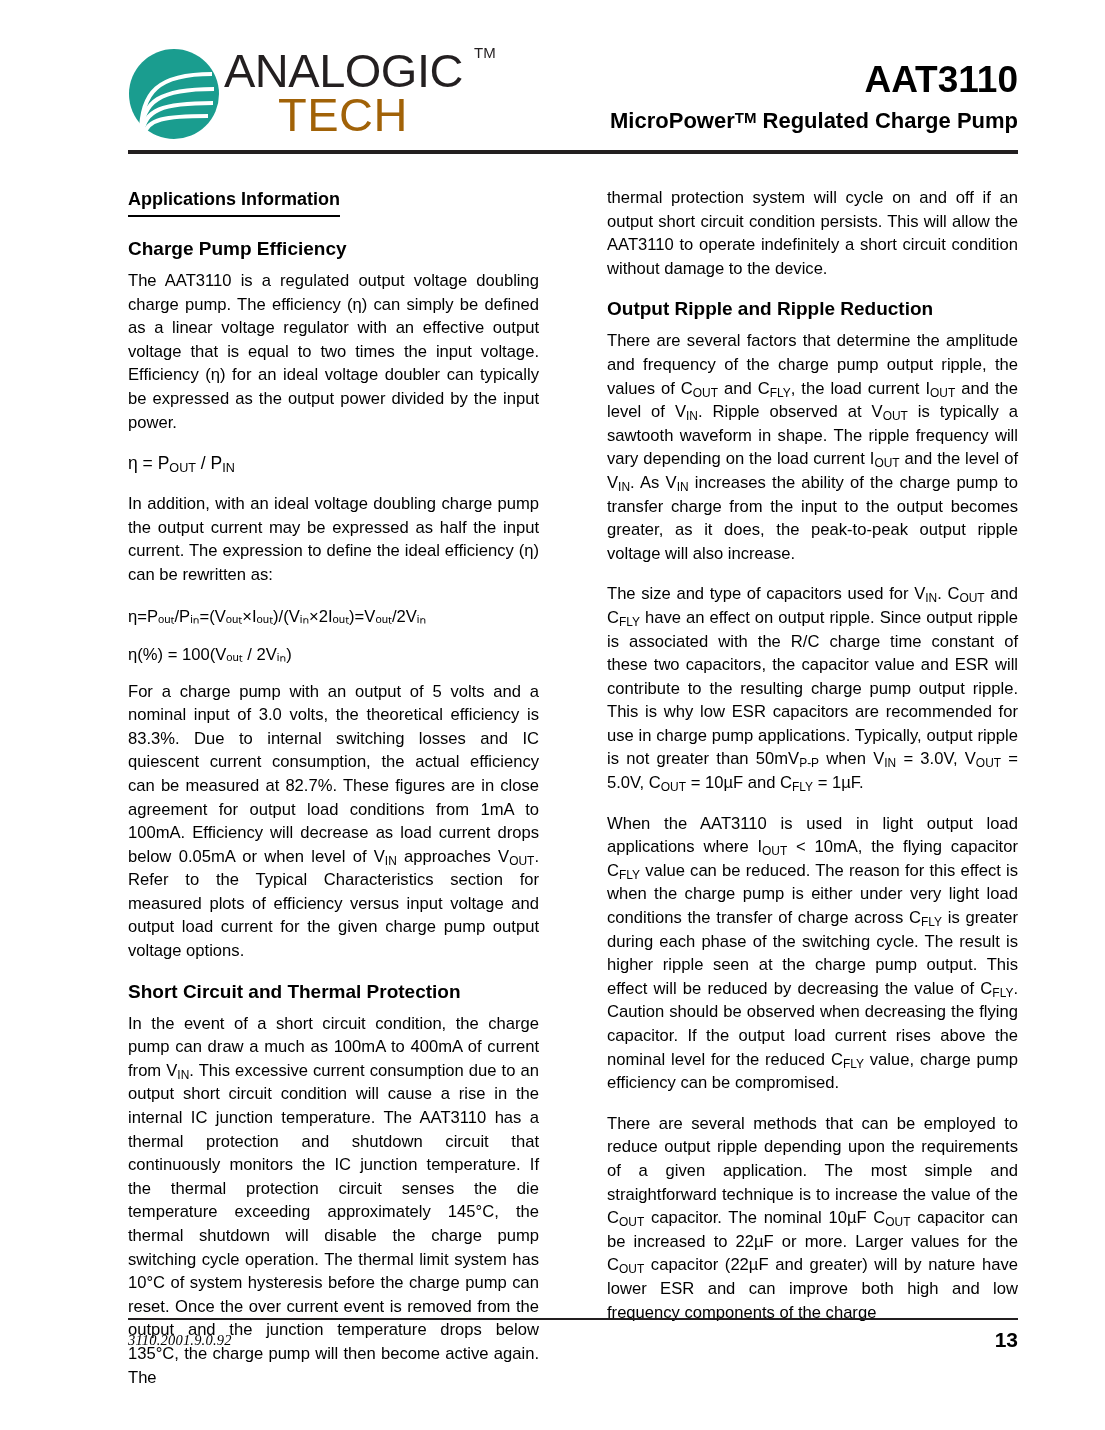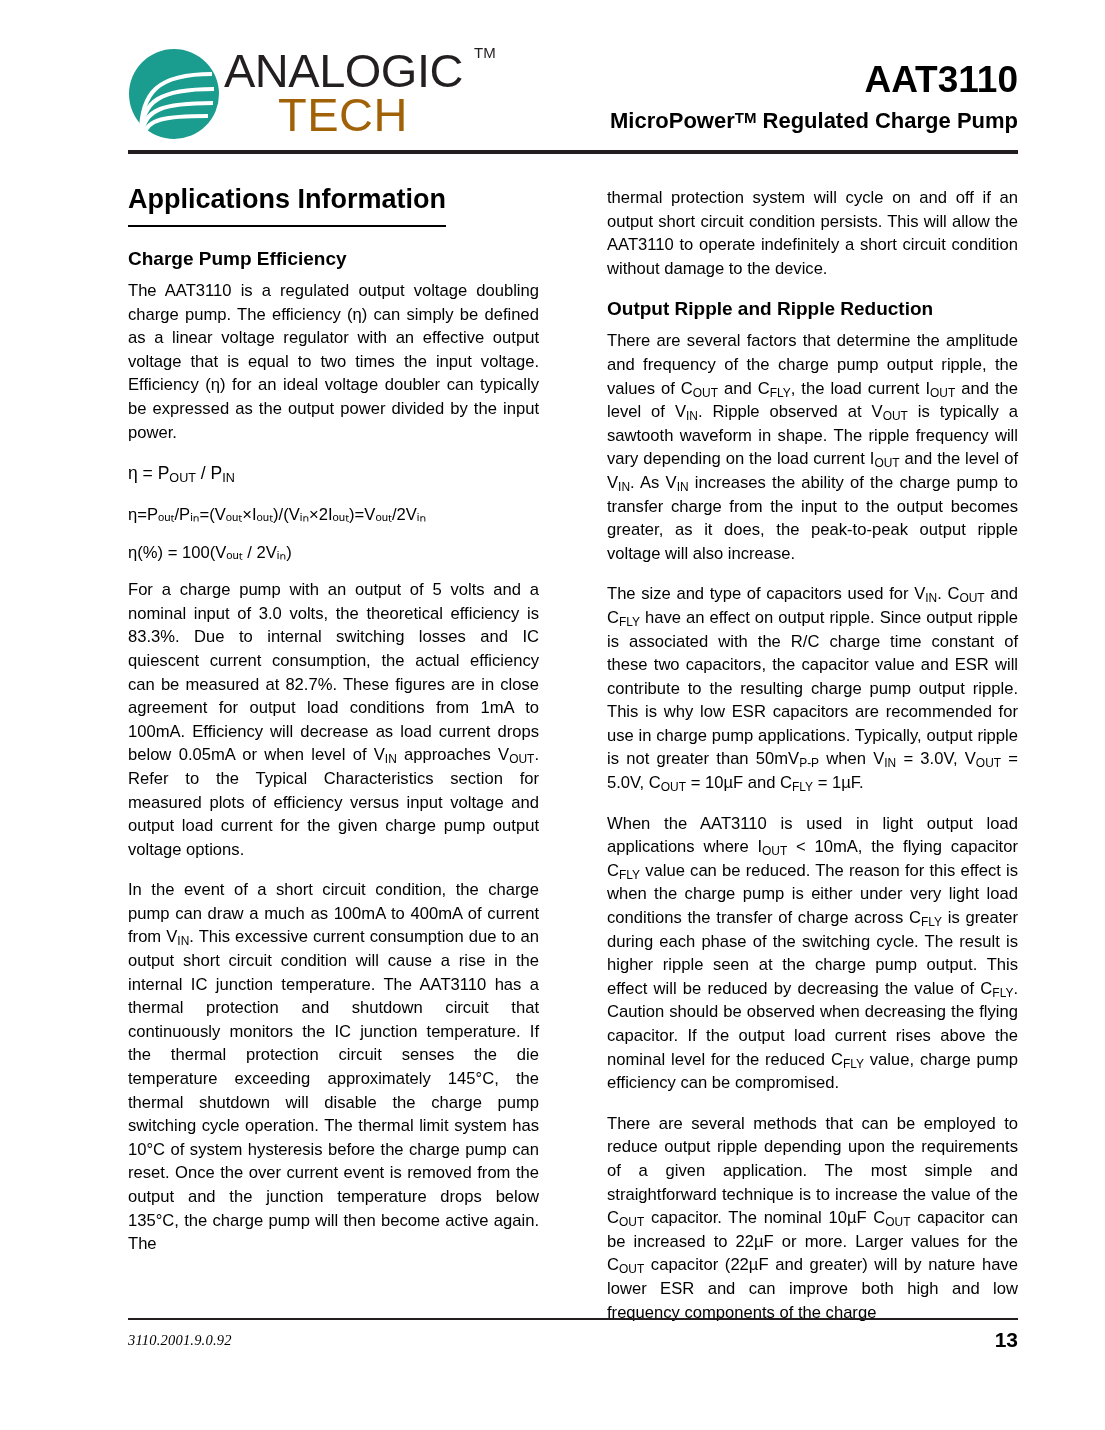--- a/index.html
+++ b/index.html
@@ -119,24 +119,24 @@
   
   .col {
     position: absolute;
     top: 186px;
     width: 411px;
   }
   .col-left  { left: 128px; }
   .col-right { left: 607px; }
 
   h1.section-title {
-    font-size: 27px;
+    font-size: 18px;
     font-weight: bold;
     margin: 0 0 20px 0;
-    padding-bottom: 13px;
+    padding-bottom: 3px;
     border-bottom: 2px solid #000;
     display: inline-block;
     line-height: 26px;
   }
   h2.sub-title {
     font-size: 19px;
     font-weight: bold;
     margin: 0 0 8px 0;
     line-height: 24px;
   }
@@ -237,27 +237,29 @@
   <div class="col col-left">
 
     <h1 class="section-title">Applications Information</h1>
 
     <h2 class="sub-title">Charge Pump Efficiency</h2>
 
     <p class="body-text">The AAT3110 is a regulated output voltage doubling charge pump.  The efficiency (η) can simply be defined as a linear voltage regulator with an effective output voltage that is equal to two times the input voltage.  Efficiency (η) for an ideal voltage doubler can typically be expressed as the output power divided by the input power.</p>
 
     <p class="eq-center"><span>η = P</span><sub>OUT</sub><span> / P</span><sub>IN</sub></p>
 
+    <p class="body-text">In addition, with an ideal voltage doubling charge pump the output current may be expressed as half the input current.  The expression to define the ideal efficiency (η) can be rewritten as:</p>
 
     <p class="eq-left">η=Pₒᵤₜ/Pᵢₙ=(Vₒᵤₜ×Iₒᵤₜ)/(Vᵢₙ×2Iₒᵤₜ)=Vₒᵤₜ/2Vᵢₙ</p>
 
     <p class="eq-left">η(%) = 100(Vₒᵤₜ / 2Vᵢₙ)</p>
 
     <p class="body-text"><span>For a charge pump with an output of 5 volts and a nominal input of 3.0 volts, the theoretical efficiency is 83.3%.  Due to internal switching losses and IC quiescent current consumption, the actual efficiency can be measured at 82.7%.  These figures are in close agreement for output load conditions from 1mA to 100mA.   Efficiency will decrease as load current drops below 0.05mA or when level of V</span><sub>IN</sub><span> approaches V</span><sub>OUT</sub><span>.   Refer to the Typical Characteristics section for measured plots of efficiency versus input voltage and output load current for the given charge pump output voltage options.</span></p>
 
+    <h2 class="sub-title spaced">Short Circuit and Thermal Protection</h2>
 
     <p class="body-text"><span>In the event of a short circuit condition, the charge pump can draw a much as 100mA to 400mA of current from V</span><sub>IN</sub><span>.  This excessive current consumption due to an output short circuit condition will cause a rise in the internal IC junction temperature. The AAT3110 has a thermal protection and shutdown circuit that continuously monitors the IC junction temperature.  If the thermal protection circuit senses the die temperature exceeding approximately 145°C, the thermal shutdown will disable the charge pump switching cycle operation.  The thermal limit system has 10°C of system hysteresis before the charge pump can reset.  Once the over current event is removed from the output and the junction temperature drops below 135°C, the charge pump will then become active again.  The</span></p>
   </div>
 
   <div class="col col-right">
 
     <p class="body-text">thermal protection system will cycle on and off if an output short circuit condition persists.   This will allow the AAT3110 to operate indefinitely a short circuit condition without damage to the device.</p>
 
     <h2 class="sub-title spaced">Output Ripple and Ripple Reduction</h2>
 

